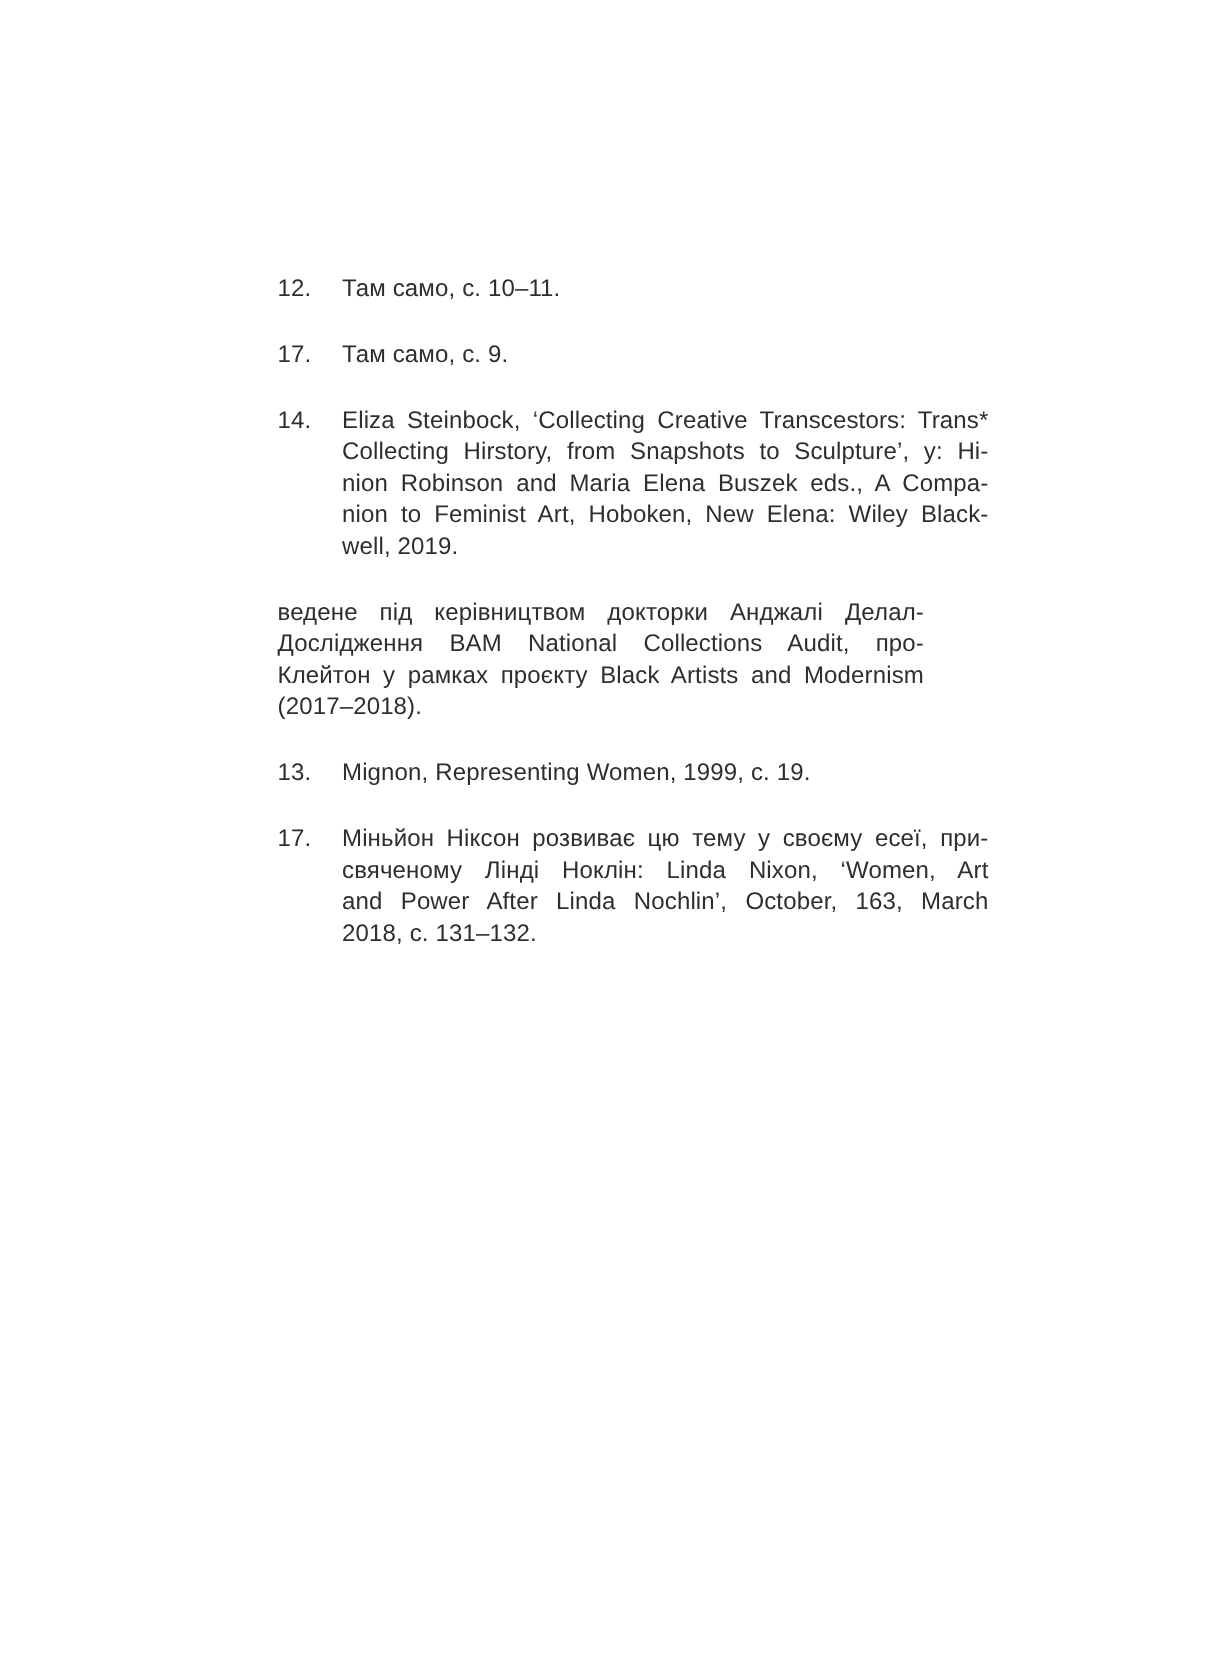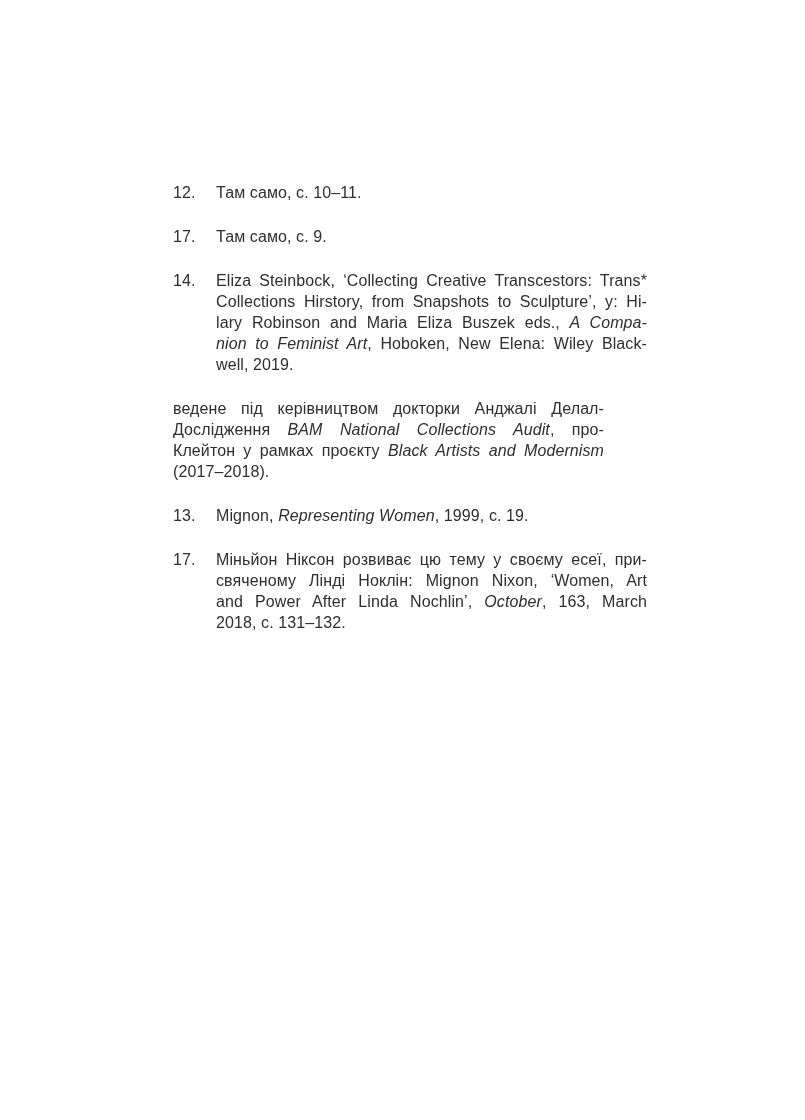--- a/index.html
+++ b/index.html
@@ -25,42 +25,41 @@
     background:var(--bg);
   }
   .endnotes{
     position:absolute;
     left:173px;
     top:182px;
     width:474px;
   }
   .note{
     display:flex;
-    margin:0 0 23px 0;
+    margin:0 0 23px 12px;
     font-size:16px;
     line-height:21px;
     letter-spacing:0.1px;
   }
   .note-num{
     flex:0 0 43px;
     width:43px;
   }
   .note-body{
     flex:0 0 431px;
     width:431px;
   }
   .line{
     text-align:left;
   }
   .line.just{
     text-align:justify;
     text-align-last:justify;
   }
   .seg-italic{
-    font-style:italic;
   }
 </style>
 </head>
 <body>
 
 <div class="page">
   <div class="endnotes" id="endnotes">
       <div class="note">
         <div class="note-num">12.</div>
         <div class="note-body">
@@ -70,22 +69,22 @@
       <div class="note">
         <div class="note-num">17.</div>
         <div class="note-body">
           <div class="line"><span class="seg">Там само, с. 9.</span></div>
         </div>
       </div>
       <div class="note">
         <div class="note-num">14.</div>
         <div class="note-body">
           <div class="line just"><span class="seg">Eliza Steinbock, ‘Collecting Creative Transcestors: Trans*</span></div>
-          <div class="line just"><span class="seg">Collections Hirstory, from Snapshots to Sculpture’, у: Hi-</span></div>
-          <div class="line just"><span class="seg">lary Robinson and Maria Eliza Buszek eds., </span><span class="seg-italic">A Compa-</span></div>
+          <div class="line just"><span class="seg">Collecting Hirstory, from Snapshots to Sculpture’, у: Hi-</span></div>
+          <div class="line just"><span class="seg">nion Robinson and Maria Elena Buszek eds., </span><span class="seg-italic">A Compa-</span></div>
           <div class="line just"><span class="seg-italic">nion to Feminist Art</span><span class="seg">, Hoboken, New Elena: Wiley Black-</span></div>
           <div class="line"><span class="seg">well, 2019.</span></div>
         </div>
       </div>
       <div class="note">
         <div class="note-body">
           <div class="line just"><span class="seg">ведене під керівництвом докторки Анджалі Делал-</span></div>
           <div class="line just"><span class="seg">Дослідження </span><span class="seg-italic">BAM National Collections Audit</span><span class="seg">, про-</span></div>
           <div class="line just"><span class="seg">Клейтон у рамках проєкту </span><span class="seg-italic">Black Artists and Modernism</span></div>
           <div class="line"><span class="seg">(2017–2018).</span></div>
@@ -94,19 +93,19 @@
       <div class="note">
         <div class="note-num">13.</div>
         <div class="note-body">
           <div class="line"><span class="seg">Mignon, </span><span class="seg-italic">Representing Women</span><span class="seg">, 1999, с. 19.</span></div>
         </div>
       </div>
       <div class="note">
         <div class="note-num">17.</div>
         <div class="note-body">
           <div class="line just"><span class="seg">Міньйон Ніксон розвиває цю тему у своєму есеї, при-</span></div>
-          <div class="line just"><span class="seg">свяченому Лінді Ноклін: Mignon Nixon, ‘Women, Art</span></div>
+          <div class="line just"><span class="seg">свяченому Лінді Ноклін: Linda Nixon, ‘Women, Art</span></div>
           <div class="line just"><span class="seg">and Power After Linda Nochlin’, </span><span class="seg-italic">October</span><span class="seg">, 163, March</span></div>
           <div class="line"><span class="seg">2018, с. 131–132.</span></div>
         </div>
       </div>
     </div>
 </div>
 
 </body></html>

